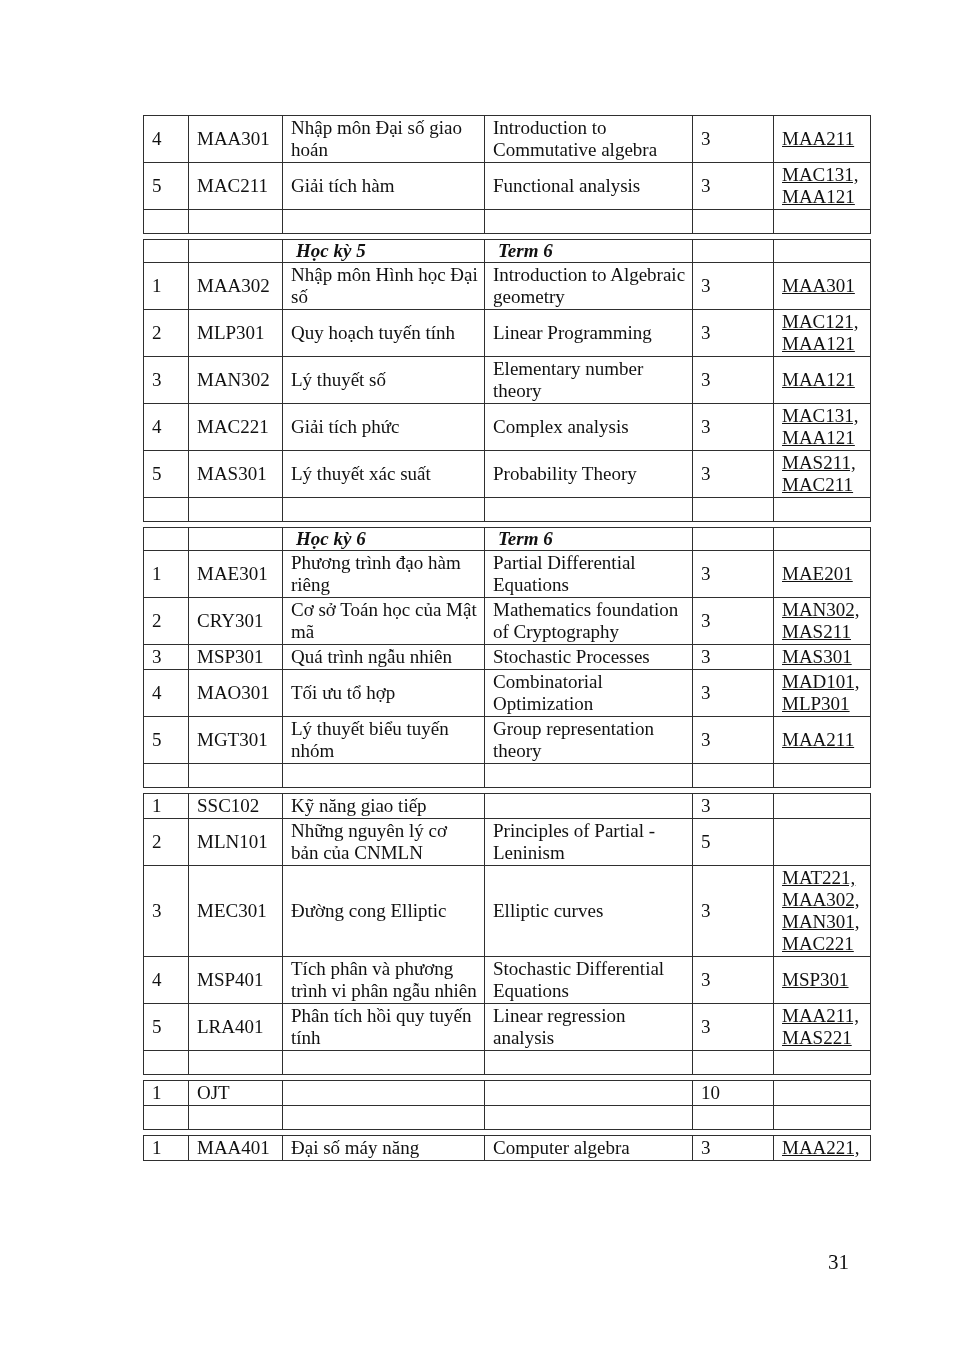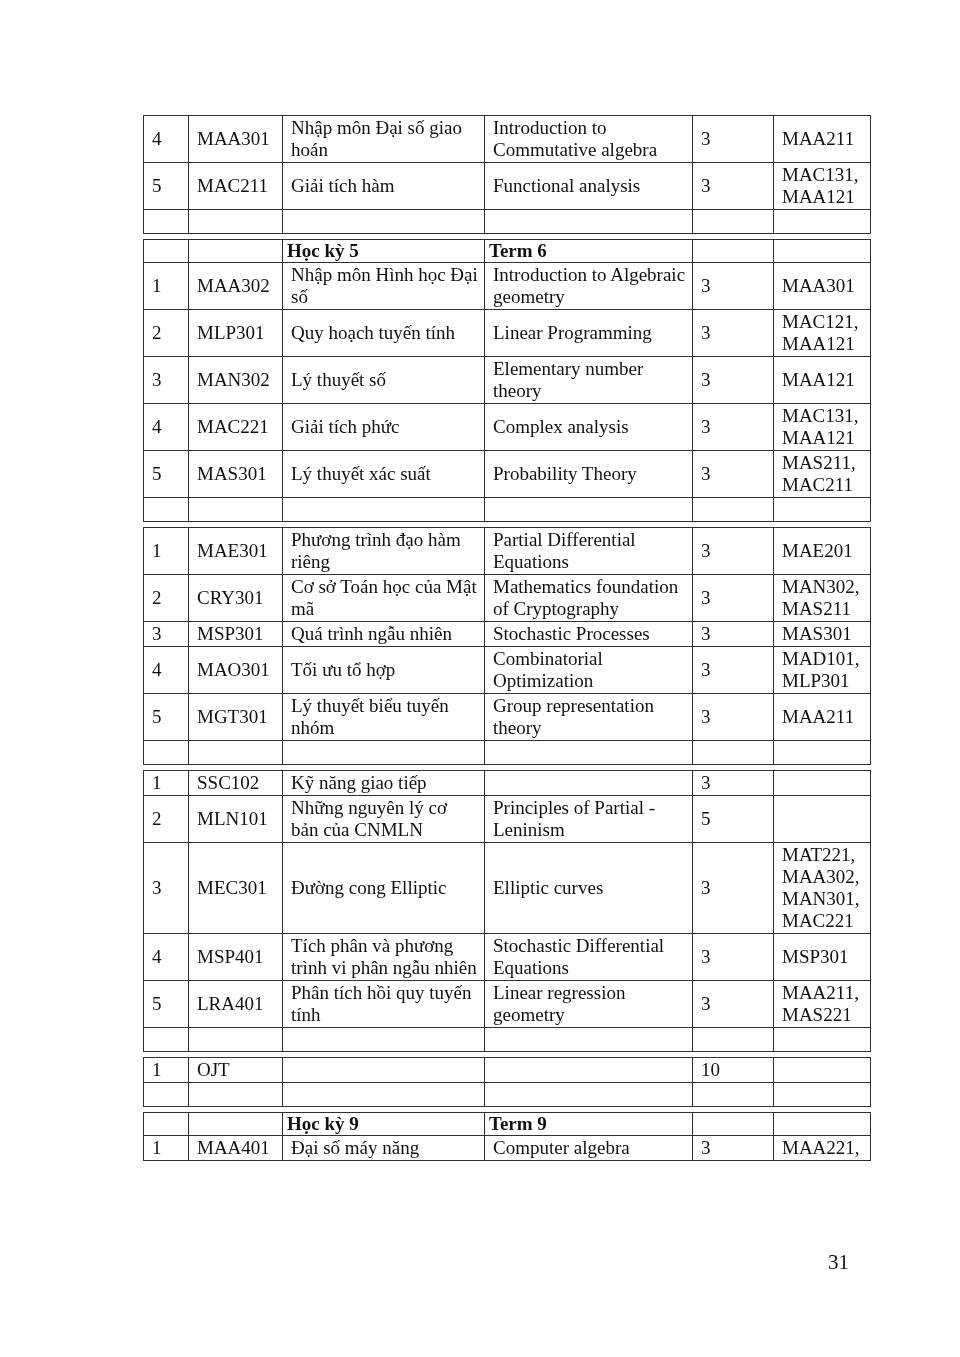--- a/index.html
+++ b/index.html
@@ -38,27 +38,29 @@
     padding: 1px 6px 1px 8px;
     overflow: hidden;
     word-wrap: break-word;
   }
   tr.header-row td {
     font-weight: bold;
     line-height: 20px;
     height: 20px;
   }
   tr.header-row td.term-title {
-    padding-left: 4px;
+    padding-left: 13px;
+    font-style: italic;
   }
   tr.spacer-row td {
     height: 21px;
   }
   td.cell-prereq {
     white-space: pre-line;
+    text-decoration: underline;
   }
   td.cell-en {
     padding-right: 10px;
   }
   .page-number {
     position: absolute;
     left: 828px;
     top: 1251px;
     font-size: 21px;
     line-height: 22px;
@@ -180,20 +182,28 @@
       <table class="term-block">
         <colgroup>
           <col style="width: 45px;">
           <col style="width: 94px;">
           <col style="width: 202px;">
           <col style="width: 208px;">
           <col style="width: 81px;">
           <col style="width: 97px;">
         </colgroup>
         <tbody>
+          <tr class="header-row">
+            <td></td>
+            <td></td>
+            <td class="term-title">Học kỳ 6</td>
+            <td class="term-title">Term 6</td>
+            <td></td>
+            <td></td>
+          </tr>
           <tr class="course-row">
             <td class="cell-no">1</td>
             <td class="cell-code">MAE301</td>
             <td class="cell-vi">Phương trình đạo hàm riêng</td>
             <td class="cell-en">Partial Differential Equations</td>
             <td class="cell-credits">3</td>
             <td class="cell-prereq">MAE201</td>
           </tr>
           <tr class="course-row">
             <td class="cell-no">2</td>
@@ -281,21 +291,21 @@
             <td class="cell-code">MSP401</td>
             <td class="cell-vi">Tích phân và phương trình vi phân ngẫu nhiên</td>
             <td class="cell-en">Stochastic Differential Equations</td>
             <td class="cell-credits">3</td>
             <td class="cell-prereq">MSP301</td>
           </tr>
           <tr class="course-row">
             <td class="cell-no">5</td>
             <td class="cell-code">LRA401</td>
             <td class="cell-vi">Phân tích hồi quy tuyến tính</td>
-            <td class="cell-en">Linear regression geometry</td>
+            <td class="cell-en">Linear regression analysis</td>
             <td class="cell-credits">3</td>
             <td class="cell-prereq">MAA211,
 MAS221</td>
           </tr>
           <tr class="spacer-row">
             <td class="cell-no"></td>
             <td class="cell-code"></td>
             <td class="cell-vi"></td>
             <td class="cell-en"></td>
             <td class="cell-credits"></td>
@@ -334,28 +344,20 @@
       <table class="term-block">
         <colgroup>
           <col style="width: 45px;">
           <col style="width: 94px;">
           <col style="width: 202px;">
           <col style="width: 208px;">
           <col style="width: 81px;">
           <col style="width: 97px;">
         </colgroup>
         <tbody>
-          <tr class="header-row">
-            <td></td>
-            <td></td>
-            <td class="term-title">Học kỳ 9</td>
-            <td class="term-title">Term 9</td>
-            <td></td>
-            <td></td>
-          </tr>
           <tr class="course-row">
             <td class="cell-no">1</td>
             <td class="cell-code">MAA401</td>
             <td class="cell-vi">Đại số máy năng</td>
             <td class="cell-en">Computer algebra</td>
             <td class="cell-credits">3</td>
             <td class="cell-prereq">MAA221,</td>
           </tr>
         </tbody>
       </table>

